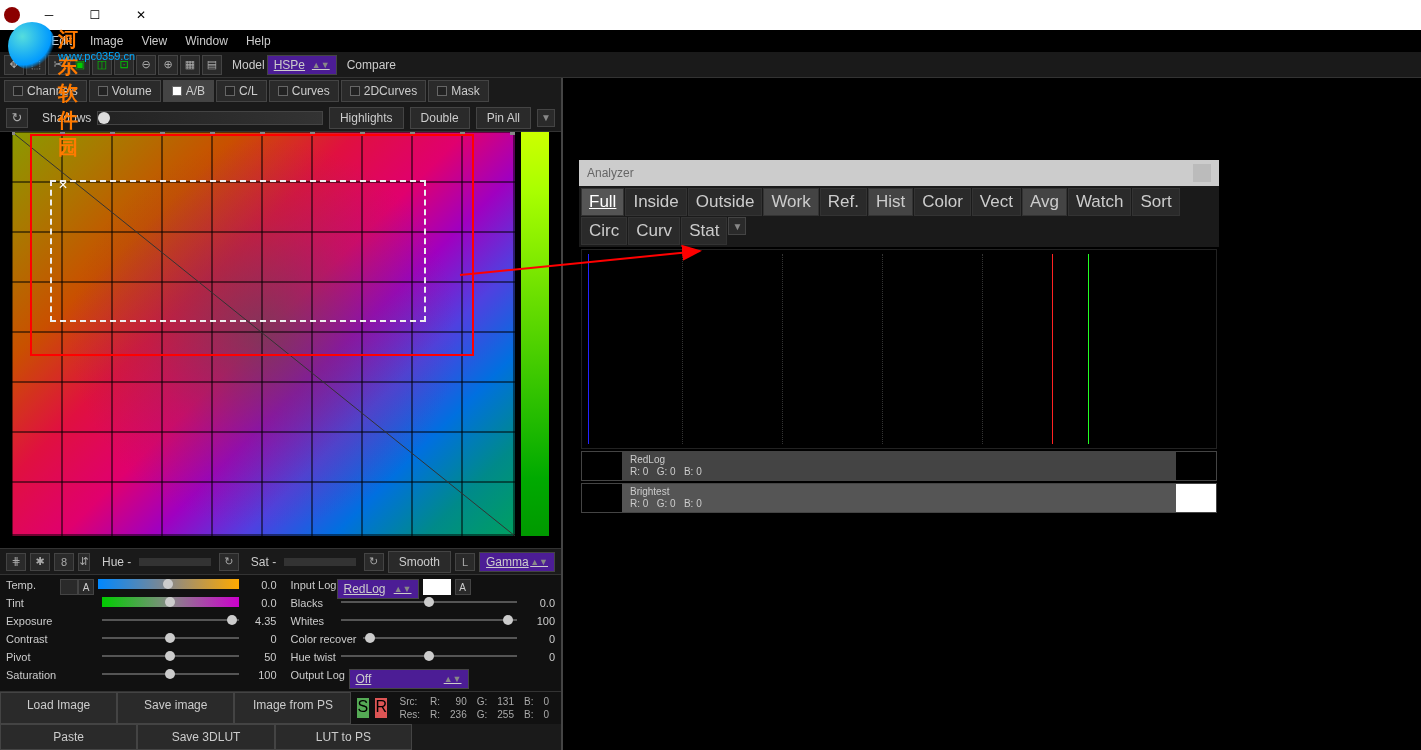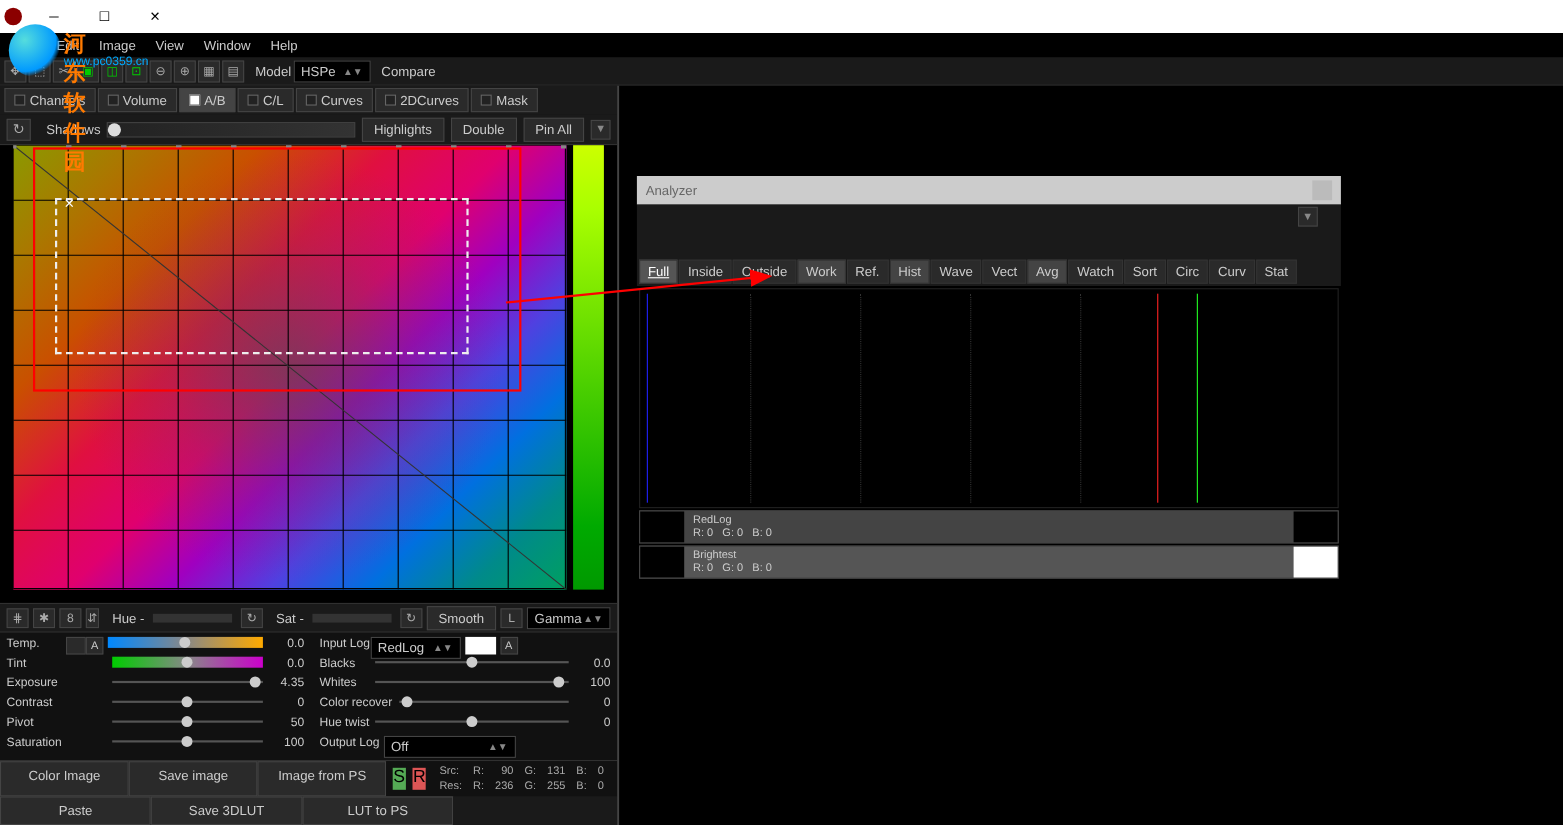--- a/index.html
+++ b/index.html
@@ -18,21 +18,21 @@
 .wm-sub { color: #0af; font-size: 11px; position: absolute; left: 50px; top: 28px; }
 
 
 .menubar { height: 22px; background: #000; display: flex; align-items: center; padding: 0 6px; gap: 2px; }
 .menubar .menu-item { color: #ccc; font-size: 12px; padding: 2px 8px; }
 
 
 .toolbar { height: 26px; background: #1a1a1a; display: flex; align-items: center; padding: 0 4px; gap: 2px; border-bottom: 1px solid #333; }
 .tbtn { width: 20px; height: 20px; background: #2a2a2a; border: 1px solid #444; display: flex; align-items: center; justify-content: center; color: #aaa; font-size: 11px; }
 .label { color: #ccc; font-size: 12px; margin-left: 8px; }
-.select { background: #000000; color: #ccc; font-size: 12px; padding: 2px 6px; border: 1px solid #444; width: 70px; display: flex; justify-content: space-between; align-items: center; }
+.select { background: #4c1d95; color: #ccc; font-size: 12px; padding: 2px 6px; border: 1px solid #444; width: 70px; display: flex; justify-content: space-between; align-items: center; text-decoration: underline; }
 .select .arr { color: #888; font-size: 9px; }
 .chk { width: 10px; height: 10px; border: 1px solid #666; display: inline-block; background: #222; }
 
 
 .main { display: flex; height: 672px; background: #000; }
 .left-panel { width: 563px; background: #1a1a1a; display: flex; flex-direction: column; border-right: 2px solid #444; }
 .right-panel { flex: 1; background: #000; position: relative; }
 
 
 .subtabs { height: 26px; display: flex; align-items: center; padding: 0 4px; gap: 2px; background: #1a1a1a; }
@@ -92,21 +92,21 @@
 .sw-g { background: #5a5; } .sw-r { background: #d55; }
 .info-text { color: #aaa; font-size: 10px; line-height: 11px; }
 .info-text td { padding: 0 4px; text-align: right; }
 .info-text .lbl { text-align: left; }
 
 
 .analyzer { position: absolute; left: 16px; top: 82px; width: 640px; background: #000; }
 .ana-title { background: #ccc; color: #666; font-size: 12px; padding: 4px 8px; display: flex; align-items: center; }
 .ana-close { width: 18px; height: 18px; background: #bbb; margin-left: auto; }
 .ana-tabs { display: flex; background: #1a1a1a; padding: 2px; gap: 1px; flex-wrap: wrap; }
-.atab { color: #ccc; font-size: 12px; padding: 3px 7px; background: #2a2a2a; border: 1px solid #333; margin-top: 48px; }
+.atab { color: #ccc; font-size: 17px; padding: 3px 7px; background: #2a2a2a; border: 1px solid #333; }
 .atab.sel { background: #555; color: #fff; text-decoration: underline; }
 .atab.high { background: #444; }
 .ana-graph { height: 200px; background: #000; border: 1px solid #222; position: relative; margin: 2px; }
 .vline { position: absolute; top: 4px; bottom: 4px; width: 1px; }
 .vl-b { background: #22f; left: 6px; }
 .vl-r { background: #f22; left: 470px; }
 .vl-g { background: #2f2; left: 506px; }
 .dotline { position: absolute; top: 4px; bottom: 4px; border-left: 1px dotted #333; }
 
 .color-readout { margin: 2px; }
@@ -378,21 +378,21 @@
                 <span>Off</span>
                 <span class="arr">▲▼</span>
               </div>
           </div>
         </div>
       </div>
     </div>
 
     <div class="bottom-btns">
       <div class="btn-row">
-        <div class="bigbtn">Color Image</div>
+        <div class="bigbtn">Load Image</div>
         <div class="bigbtn">Save image</div>
         <div class="bigbtn">Image from PS</div>
         <div class="info-block" style="flex:1.1">
           <div class="swatch sw-g">S</div>
           <div class="swatch sw-r">R</div>
           <table class="info-text">
             <tbody>
                 <tr>
                   <td class="lbl">Src:</td>
                   <td>R:</td>
@@ -430,21 +430,21 @@
         <span>Analyzer</span>
         <div class="ana-close"></div>
       </div>
       <div class="ana-tabs">
         <div class="atab sel">Full</div>
         <div class="atab">Inside</div>
         <div class="atab">Outside</div>
         <div class="atab high">Work</div>
         <div class="atab">Ref.</div>
         <div class="atab high">Hist</div>
-        <div class="atab">Wave</div>
+        <div class="atab">Color</div>
         <div class="atab">Vect</div>
         <div class="atab high">Avg</div>
         <div class="atab">Watch</div>
         <div class="atab">Sort</div>
         <div class="atab">Circ</div>
         <div class="atab">Curv</div>
         <div class="atab">Stat</div>
         <div class="darrow">▼</div>
       </div>
       <div class="ana-graph">

